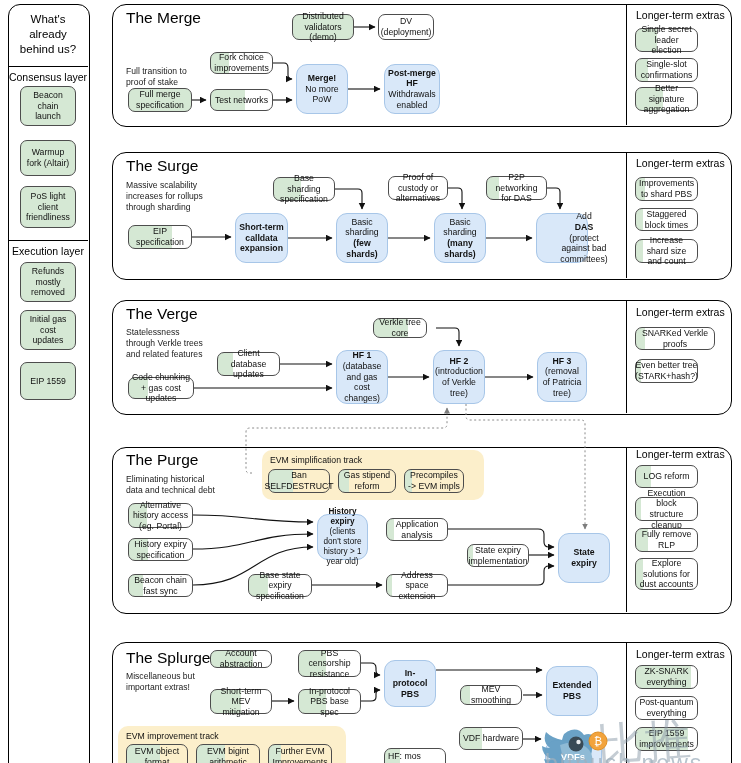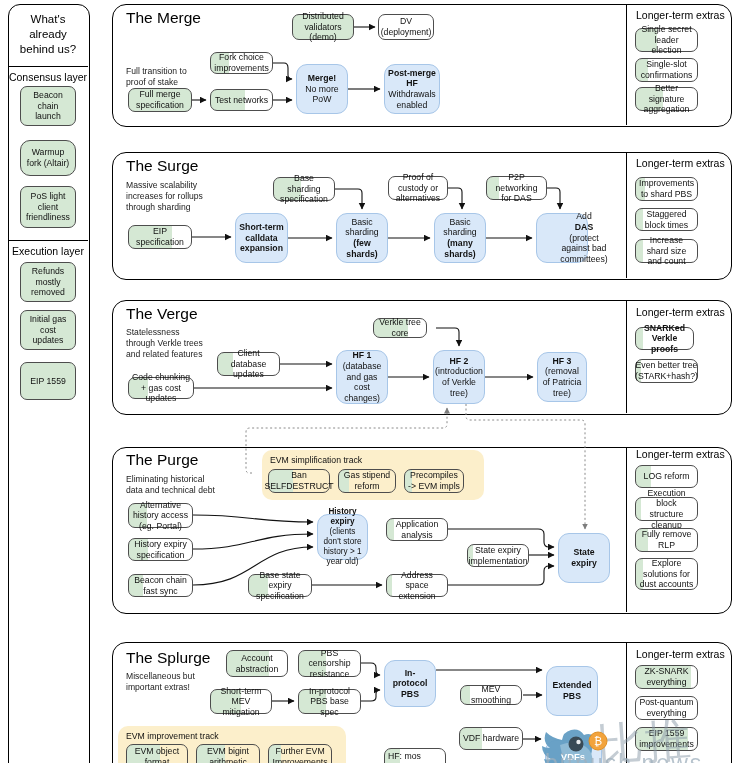--- a/index.html
+++ b/index.html
@@ -27,21 +27,21 @@
 </head>
 <body>
 
 <div id="page">
 
   <div class="section" style="left:8px;top:4px;width:80px;height:780px;border-radius:12px;"></div>
   <div class="sidebar-label" style="left:8px;top:12px;font-size:11.5px;line-height:1.3;white-space:normal;padding:0 10px;box-sizing:border-box;">What's already behind us?</div>
   <div class="hdiv" style="left:8px;top:66px;width:80px;"></div>
   <div class="sidebar-label" style="left:8px;top:71px;">Consensus layer</div>
   <div class="box" style="left:20px;top:86px;width:56px;height:40px;background:#d5e8d4;">Beacon chain launch</div>
-  <div class="box" style="left:20px;top:140px;width:56px;height:36px;background:#d5e8d4;border-radius:10px;">Warmup fork (Altair)</div>
+  <div class="box" style="left:20px;top:140px;width:56px;height:36px;background:#d5e8d4;">Warmup fork (Altair)</div>
   <div class="box" style="left:20px;top:186px;width:56px;height:42px;background:#d5e8d4;">PoS light client friendliness</div>
   <div class="hdiv" style="left:8px;top:240px;width:80px;"></div>
   <div class="sidebar-label" style="left:8px;top:245px;">Execution layer</div>
   <div class="box" style="left:20px;top:262px;width:56px;height:40px;background:#d5e8d4;">Refunds mostly removed</div>
   <div class="box" style="left:20px;top:310px;width:56px;height:40px;background:#d5e8d4;">Initial gas cost updates</div>
   <div class="box" style="left:20px;top:362px;width:56px;height:38px;background:#d5e8d4;">EIP 1559</div>
 
   <div class="section" style="left:112px;top:4px;width:618px;height:121px;"></div>
   <div class="vdiv" style="left:626px;top:4px;height:121px;"></div>
   <div class="section" style="left:112px;top:152px;width:618px;height:126px;"></div>
@@ -178,21 +178,21 @@
     <div>(database and gas cost changes)</div>
   </div>
   <div class="box blue" style="left:433px;top:350px;width:52px;height:54px;">
     <div class="b">HF 2</div>
     <div>(introduction of Verkle tree)</div>
   </div>
   <div class="box blue" style="left:537px;top:352px;width:50px;height:50px;">
     <div class="b">HF 3</div>
     <div>(removal of Patricia tree)</div>
   </div>
-  <div class="box" style="left:635px;top:327px;width:59px;height:23px;background:linear-gradient(to right,#d5e8d4 12%,#fff 12%);font-weight:bold;">SNARKed Verkle proofs</div>
+  <div class="box" style="left:635px;top:327px;width:80px;height:23px;background:linear-gradient(to right,#d5e8d4 12%,#fff 12%);">SNARKed Verkle proofs</div>
   <div class="box" style="left:635px;top:359px;width:63px;height:24px;background:linear-gradient(to right,#d5e8d4 8%,#fff 8%);">Even better tree (STARK+hash?)</div>
 
   <div class="box" style="left:268px;top:469px;width:62px;height:24px;background:linear-gradient(to right,#d5e8d4 40%,rgba(255,255,255,0) 40%);">Ban SELFDESTRUCT</div>
   <div class="box" style="left:338px;top:469px;width:58px;height:24px;background:linear-gradient(to right,#d5e8d4 18%,rgba(255,255,255,0) 18%);">Gas stipend reform</div>
   <div class="box" style="left:404px;top:469px;width:60px;height:24px;background:linear-gradient(to right,#d5e8d4 12%,rgba(255,255,255,0) 12%);">Precompiles -&gt; EVM impls</div>
   <div class="box" style="left:128px;top:503px;width:65px;height:25px;background:linear-gradient(to right,#d5e8d4 28%,#fff 28%);">Alternative history access (eg. Portal)</div>
   <div class="box" style="left:128px;top:538px;width:65px;height:23px;background:linear-gradient(to right,#d5e8d4 30%,#fff 30%);">History expiry specification</div>
   <div class="box" style="left:128px;top:574px;width:65px;height:23px;background:linear-gradient(to right,#d5e8d4 22%,#fff 22%);">Beacon chain fast sync</div>
   <div class="box blue" style="left:317px;top:514px;width:51px;height:46px;font-size:8.2px;">
     <div class="b">History expiry</div>
@@ -201,21 +201,21 @@
   <div class="box" style="left:386px;top:518px;width:62px;height:23px;background:linear-gradient(to right,#d5e8d4 12%,#fff 12%);">Application analysis</div>
   <div class="box" style="left:248px;top:574px;width:64px;height:23px;background:linear-gradient(to right,#d5e8d4 30%,#fff 30%);">Base state expiry specification</div>
   <div class="box" style="left:386px;top:574px;width:62px;height:23px;background:linear-gradient(to right,#d5e8d4 8%,#fff 8%);">Address space extension</div>
   <div class="box" style="left:467px;top:544px;width:62px;height:23px;background:linear-gradient(to right,#d5e8d4 8%,#fff 8%);">State expiry implementation</div>
   <div class="box blue b" style="left:558px;top:533px;width:52px;height:50px;">State expiry</div>
   <div class="box" style="left:635px;top:465px;width:63px;height:23px;background:linear-gradient(to right,#d5e8d4 25%,#fff 25%);">LOG reform</div>
   <div class="box" style="left:635px;top:497px;width:63px;height:24px;background:linear-gradient(to right,#d5e8d4 8%,#fff 8%);">Execution block structure cleanup</div>
   <div class="box" style="left:635px;top:528px;width:63px;height:24px;background:linear-gradient(to right,#d5e8d4 20%,#fff 20%);">Fully remove RLP</div>
   <div class="box" style="left:635px;top:558px;width:63px;height:32px;background:linear-gradient(to right,#d5e8d4 12%,#fff 12%);">Explore solutions for dust accounts</div>
 
-  <div class="box" style="left:210px;top:650px;width:62px;height:27px;background:linear-gradient(to right,#d5e8d4 70%,#fff 70%);margin-left:16px;">Account abstraction</div>
+  <div class="box" style="left:210px;top:650px;width:62px;height:18px;background:linear-gradient(to right,#d5e8d4 70%,#fff 70%);">Account abstraction</div>
   <div class="box" style="left:298px;top:650px;width:63px;height:27px;background:linear-gradient(to right,#d5e8d4 45%,#fff 45%);">PBS censorship resistance</div>
   <div class="box" style="left:210px;top:689px;width:62px;height:25px;background:linear-gradient(to right,#d5e8d4 50%,#fff 50%);">Short-term MEV mitigation</div>
   <div class="box" style="left:298px;top:689px;width:63px;height:25px;background:linear-gradient(to right,#d5e8d4 45%,#fff 45%);">In-protocol PBS base spec</div>
   <div class="box blue b" style="left:384px;top:660px;width:52px;height:47px;">In-protocol PBS</div>
   <div class="box" style="left:460px;top:685px;width:62px;height:20px;background:linear-gradient(to right,#d5e8d4 15%,#fff 15%);">MEV smoothing</div>
   <div class="box blue b" style="left:546px;top:658px;width:52px;height:50px;margin-top:8px;">Extended PBS</div>
   <div class="box" style="left:459px;top:727px;width:64px;height:23px;background:linear-gradient(to right,#d5e8d4 35%,#fff 35%);">VDF hardware</div>
   <div class="box blue" style="left:545px;top:740px;width:57px;height:40px;"></div>
   <div class="box" style="left:384px;top:748px;width:62px;height:24px;background:linear-gradient(to right,#d5e8d4 25%,#fff 25%);align-items:flex-start;justify-content:flex-start;">HF: mos</div>
   <div class="box" style="left:126px;top:744px;width:62px;height:26px;background:linear-gradient(to right,#d5e8d4 55%,rgba(255,255,255,0) 55%);">EVM object format</div>

